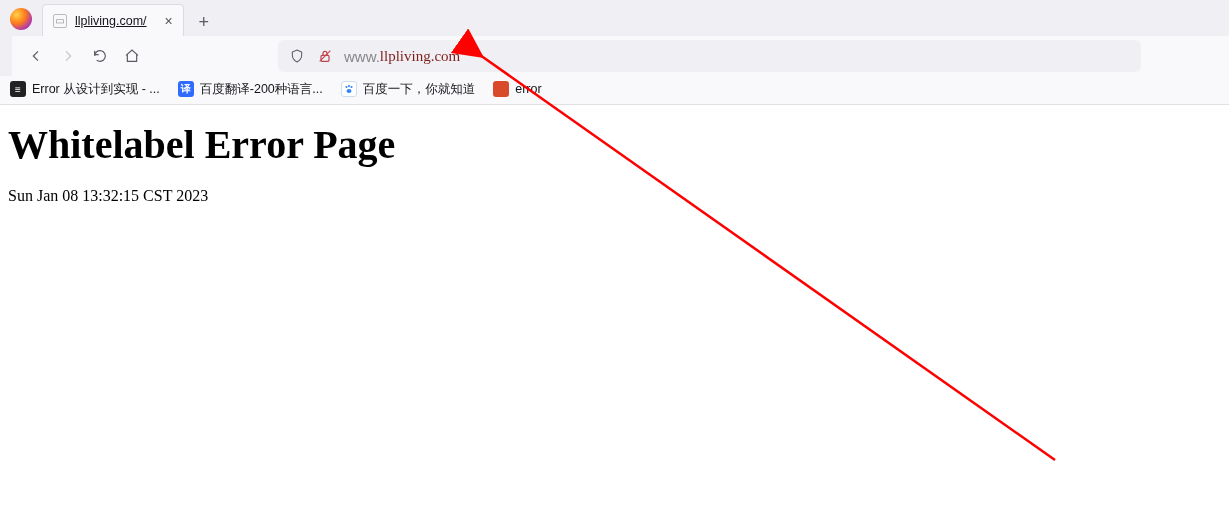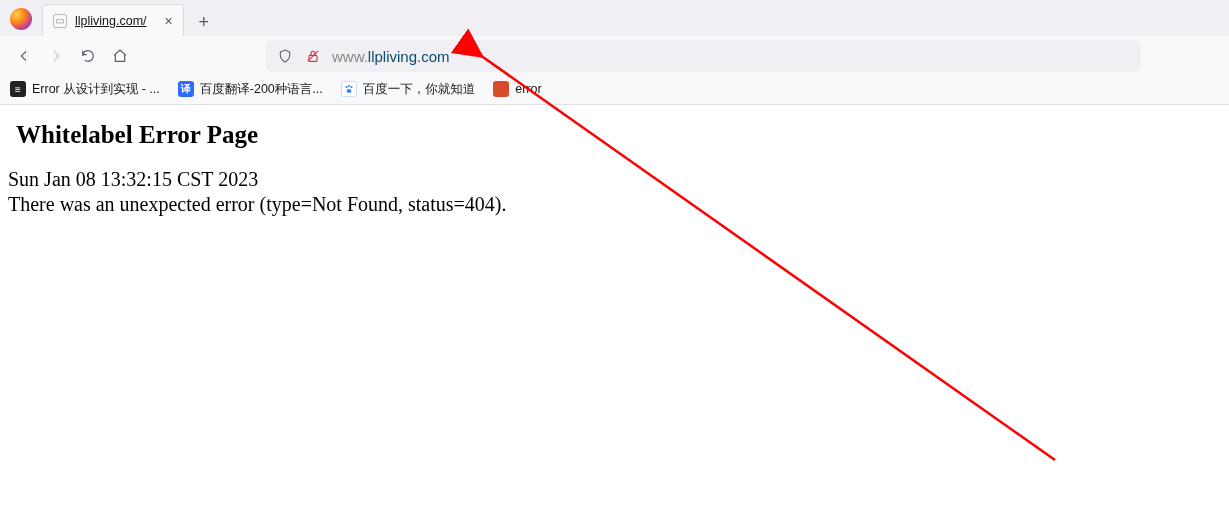--- a/index.html
+++ b/index.html
@@ -13,44 +13,44 @@
   .tab         { display:flex; align-items:center; height:32px; max-width:230px; padding:0 10px;
                  background:#f9f9fb; border:1px solid #dcdce0; border-bottom:none;
                  border-top-left-radius:4px; border-top-right-radius:4px; font-size:12.5px; color:#15141a; }
   .tab-favicon { width:14px; height:14px; border:1px solid #bbb; border-radius:2px; margin-right:8px;
                  display:flex; align-items:center; justify-content:center; font-size:10px; color:#888; }
   .tab-title   { max-width:150px; white-space:nowrap; overflow:hidden; text-overflow:ellipsis;text-decoration:underline; }
   .tab-close   { margin-left:18px; font-size:14px; color:#555; cursor:pointer; line-height:1; }
   .tab-new     { width:28px; height:28px; margin-left:6px; display:flex; align-items:center; justify-content:center;
                  font-size:18px; color:#5b5b66; cursor:pointer; border-radius:4px; }
 
-  .toolbar     { display:flex; align-items:center; height:40px; padding:0 8px; background:#f9f9fb; }
+  .toolbar     { display:flex; align-items:center; height:40px; padding:0 8px; background:#f9f9fb;margin-left:12px; }
   .tb-btn      { width:32px; height:32px; display:flex; align-items:center; justify-content:center;
                  color:#5b5b66; cursor:pointer; border-radius:4px; }
   .tb-btn.disabled { color:#c4c4cc; cursor:default; }
   .tb-btn svg  { width:16px; height:16px; stroke:currentColor; fill:none; stroke-width:1.8; }
 
   .urlbar      { flex:1; display:flex; align-items:center; height:32px; margin:0 80px 0 130px;
                  background:#f0f0f4; border-radius:6px; padding:0 10px; font-size:15px; color:#5b5b5b; }
   .urlbar .icon{ width:18px; height:18px; margin-right:10px; display:flex; align-items:center; justify-content:center; }
   .urlbar .icon svg{ width:16px; height:16px; }
-  .url-host    { color:#0c4a6e; }
+  .url-host    { color:#7f1d1d;font-family:Liberation Serif, serif; }
 
   .bookmarks   { display:flex; align-items:center; height:28px; padding:2px 10px 4px 10px;
                  background:#f9f9fb; font-size:12.5px; color:#15141a; gap:18px; }
   .bm          { display:flex; align-items:center; cursor:pointer; max-width:180px; }
   .bm .ico     { width:16px; height:16px; margin-right:6px; border-radius:3px; display:flex;
                  align-items:center; justify-content:center; font-size:10px; color:#fff; font-weight:bold; }
   .bm-title    { white-space:nowrap; overflow:hidden; text-overflow:ellipsis; }
 
   
   .page        { padding:6px 8px; font-family:"Times New Roman", serif; color:#000; }
-  .page h1     { font-size:25px; font-weight:bold; margin:10px 0 18px 8px; }
+  .page h1     { font-size:40px; font-weight:bold; margin:10px 0 18px 0; }
   .page p      { font-size:16px; margin:0 0 16px 0; }
-  .page .line  { font-size:20px; line-height:1.25; }
+  .page .line  { font-size:16px; line-height:1.25; }
 
   
   .overlay     { position:absolute; inset:0; pointer-events:none; }
 </style>
 </head>
 <body>
 
 <div class="chrome">
 
   <div class="tabstrip">
@@ -129,21 +129,20 @@
     <div class="bm">
       <span class="ico" style="background:#d94a2b"></span>
       <span class="bm-title">error</span>
     </div>
   </div>
 </div>
 
 <div class="page">
   <h1>Whitelabel Error Page</h1>
   <div class="line">Sun Jan 08 13:32:15 CST 2023</div>
-  <div class="line">There was an unexpected error (type=Not Found, status=404).</div>
 </div>
 
 <svg class="overlay" width="1229" height="523">
   <defs>
     <marker id="ah" markerWidth="12" markerHeight="12" refX="2" refY="6" orient="auto">
       <path d="M12 0 L0 6 L12 12 z" fill="#ff0000"></path>
     </marker>
   </defs>
   <line x1="1055" y1="460" x2="480" y2="55" stroke="#ff0000" stroke-width="2.5" marker-end="url(#ah)"></line>
 </svg>

